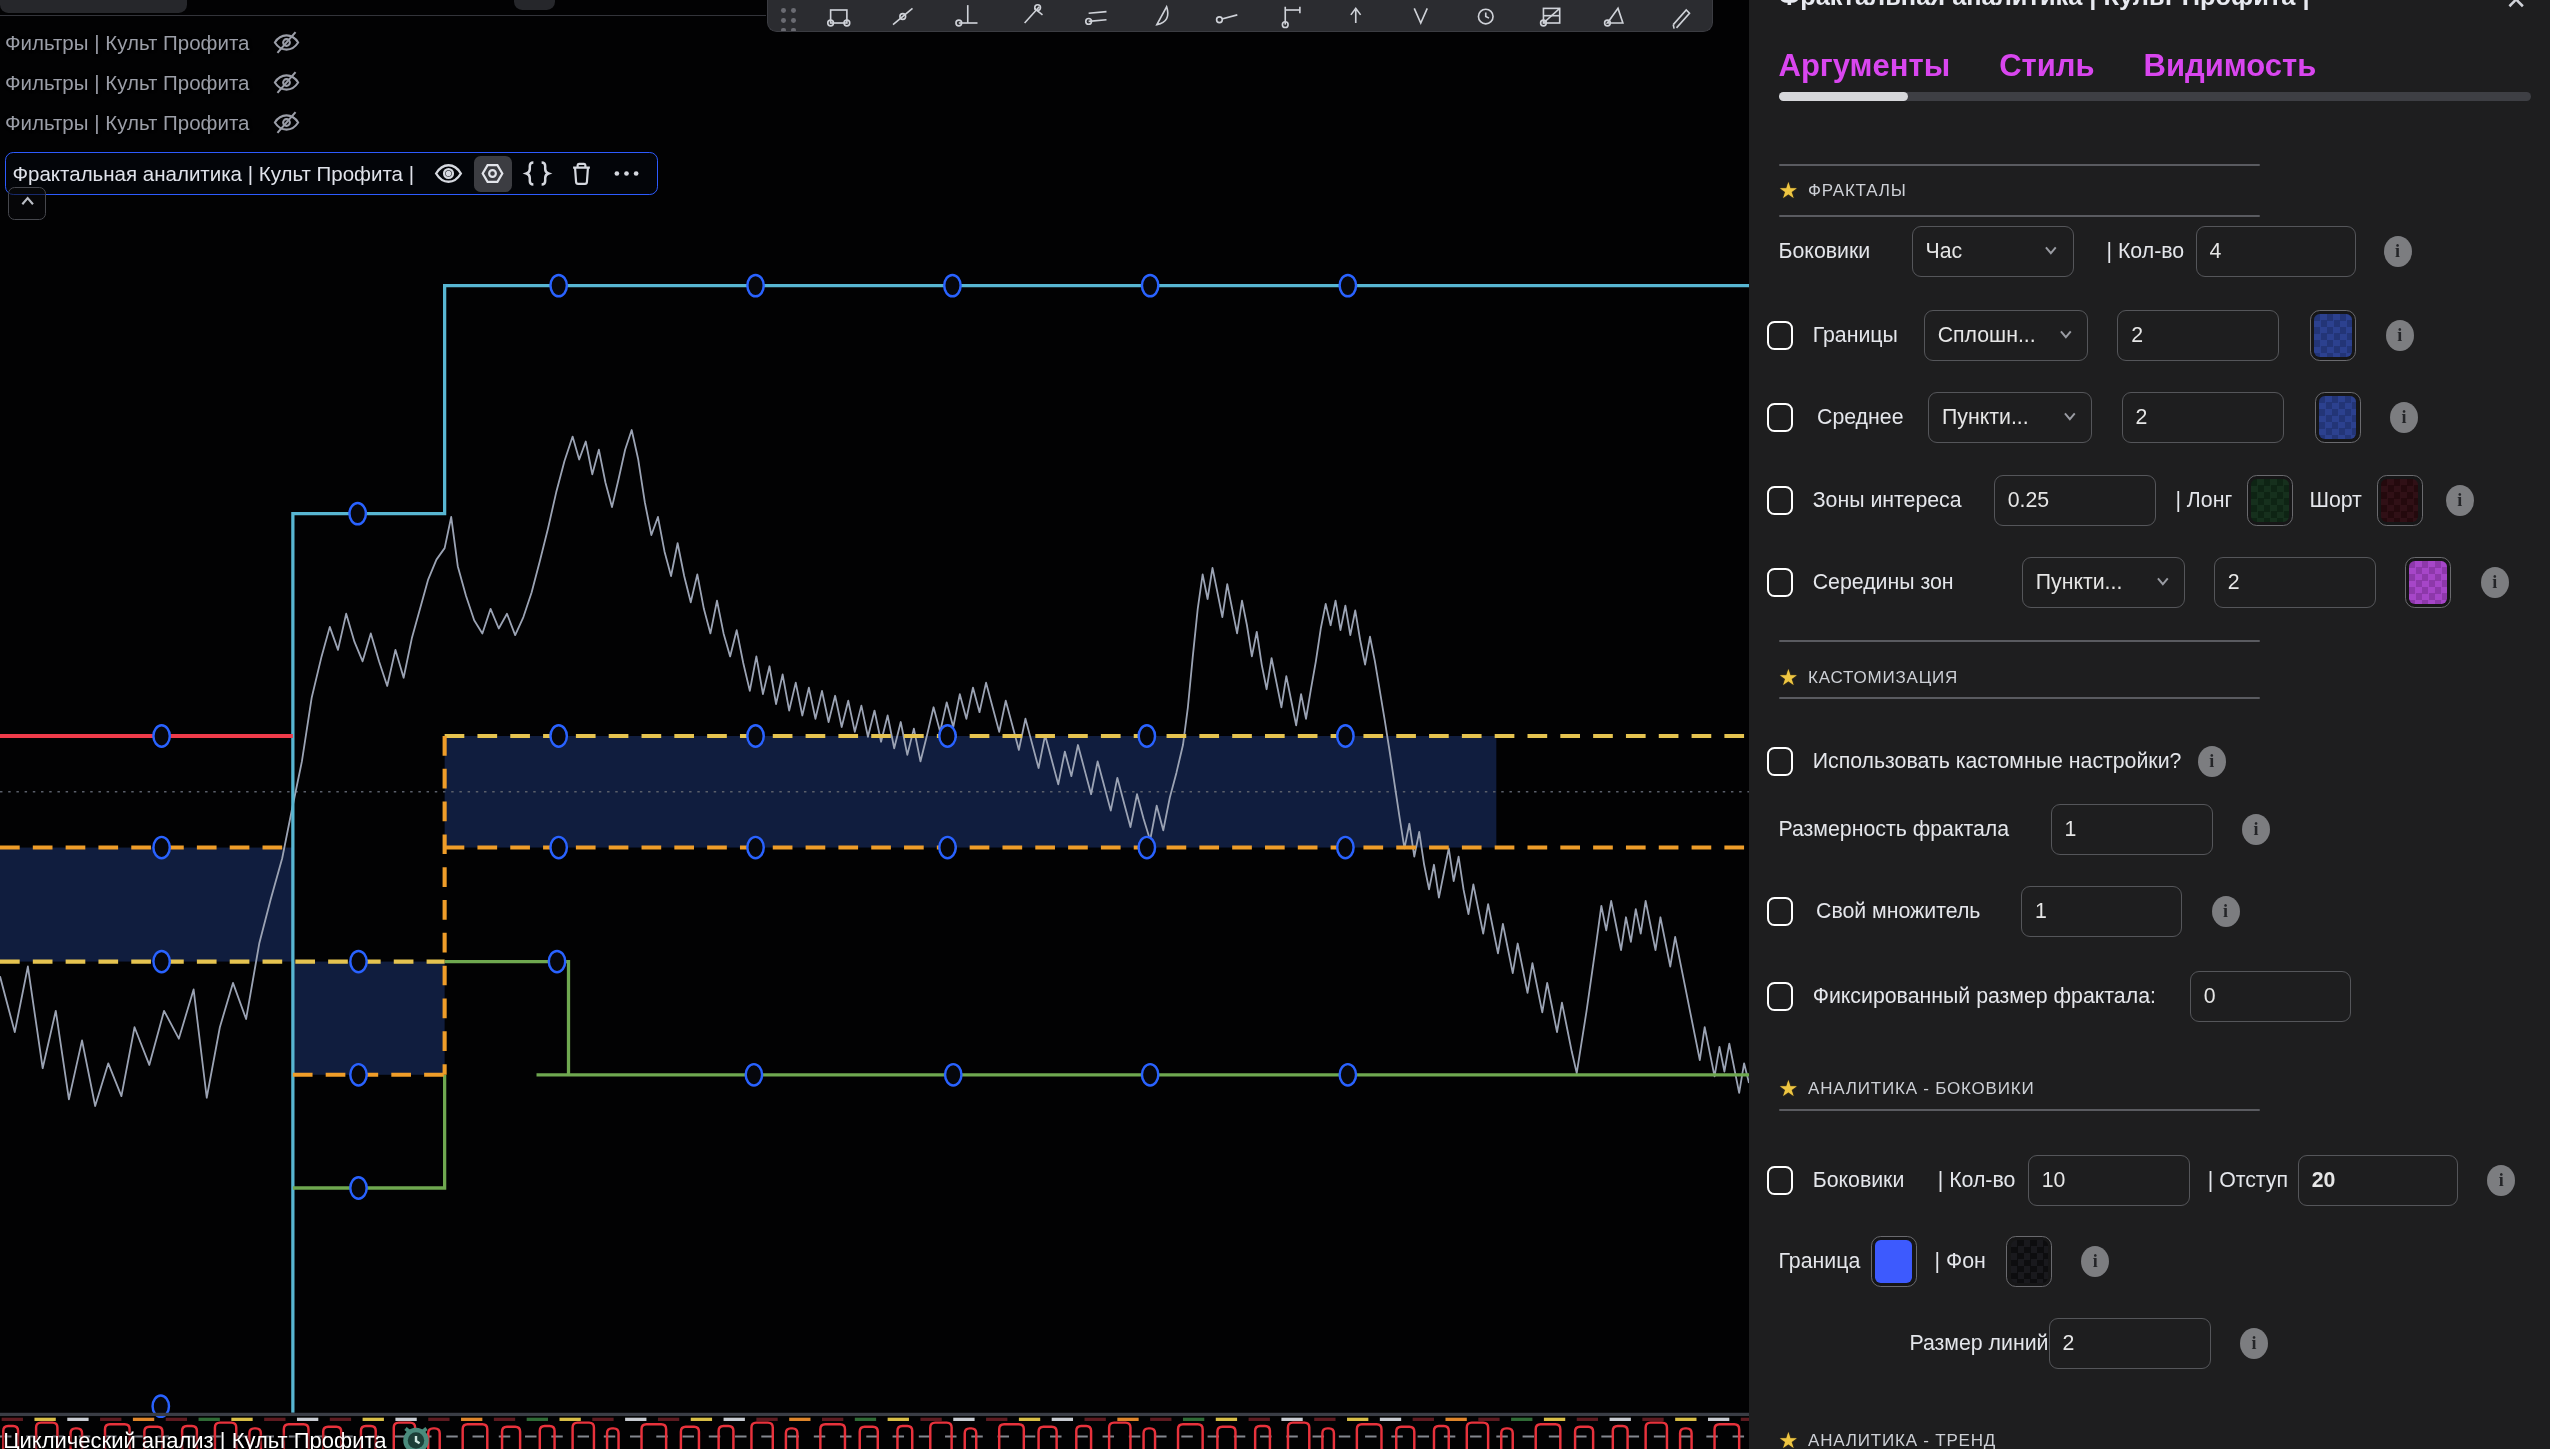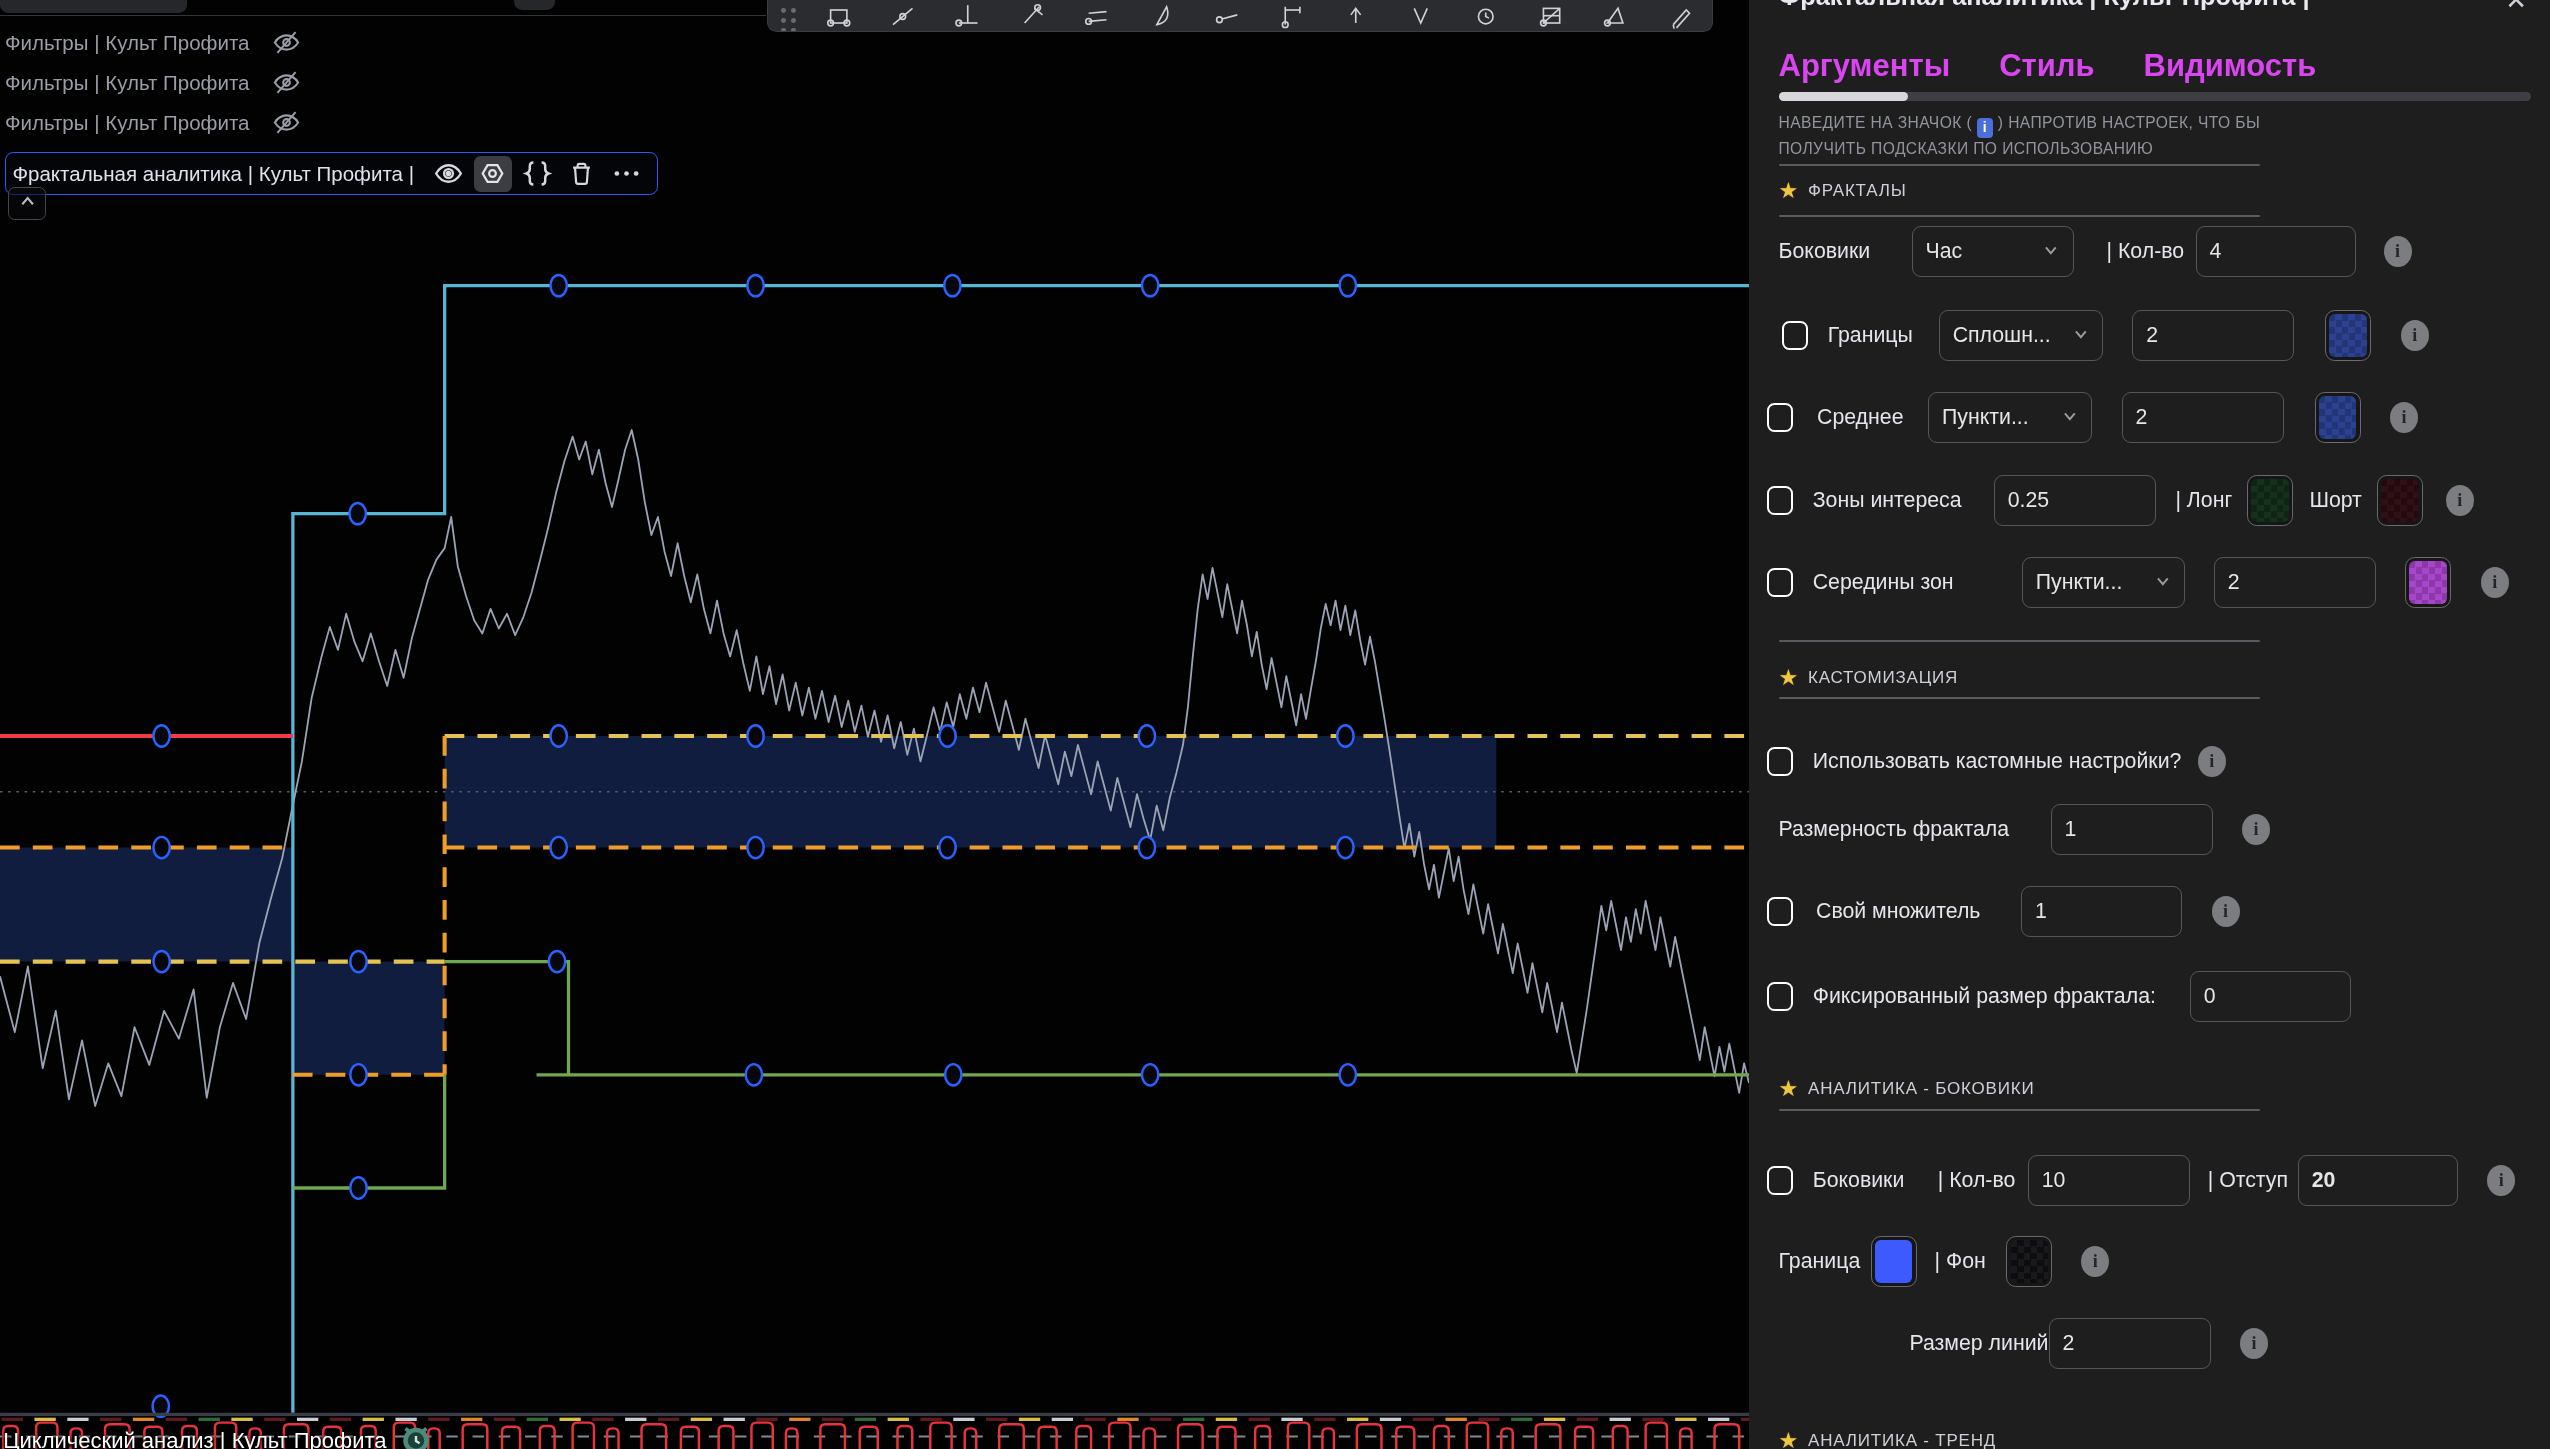--- a/index.html
+++ b/index.html
@@ -374,24 +374,20 @@
 
     <div id="tabs">
       <span class="tab">Аргументы</span>
       <span class="tab">Стиль</span>
       <span class="tab">Видимость</span>
     </div>
     <div id="tab-track">
       <div id="tab-active"></div>
     </div>
 
-    <div id="hint">
-      <span>НАВЕДИТЕ НА ЗНАЧОК (</span> <span class="ibadge">i</span> <span>) НАПРОТИВ НАСТРОЕК, ЧТО БЫ</span><br>
-      <span>ПОЛУЧИТЬ ПОДСКАЗКИ ПО ИСПОЛЬЗОВАНИЮ</span>
-    </div>
 
     <div class="pdivider" style="top:164px;"></div>
     <div class="sec-header" style="top:179px;">
       <span class="star">★</span>
       <span class="sec-label">ФРАКТАЛЫ</span>
     </div>
     <div class="pdivider" style="top:215px;"></div>
 
     <div class="prow" style="top:225px;">
       <span class="plabel" style="width:133px;">Боковики</span>
@@ -399,21 +395,21 @@
         <span class="dval">Час</span>
         <span><svg width="19.7" height="19.7" viewBox="0 0 24 24" fill="none" stroke="#9a9ca3" stroke-width="2.4">
               <polyline points="6,9 12,16 18,9"></polyline>
             </svg></span>
       </div>
       <span class="psep" style="margin-left:33px;width:89px;">| Кол-во</span>
       <input class="pinput" style="width: 160px; margin-left: 0px;" value="4">
       <span class="info" style="margin-left:28px;">i</span>
     </div>
 
-    <div class="prow" style="top:309px;padding-left:33px;">
+    <div class="prow" style="top:309px;padding-left:18px;">
       <span class="checkbox"></span>
       <span class="plabel" style="margin-left:19.7px;width:111px;">Границы</span>
       <div class="dropdown" style="width:164px;">
         <span class="dval">Сплошн...</span>
         <span><svg width="19.7" height="19.7" viewBox="0 0 24 24" fill="none" stroke="#9a9ca3" stroke-width="2.4">
               <polyline points="6,9 12,16 18,9"></polyline>
             </svg></span>
       </div>
       <input class="pinput" style="width: 162px; margin-left: 29.5px;" value="2">
       <div class="swatch" style="margin-left:31px;">

